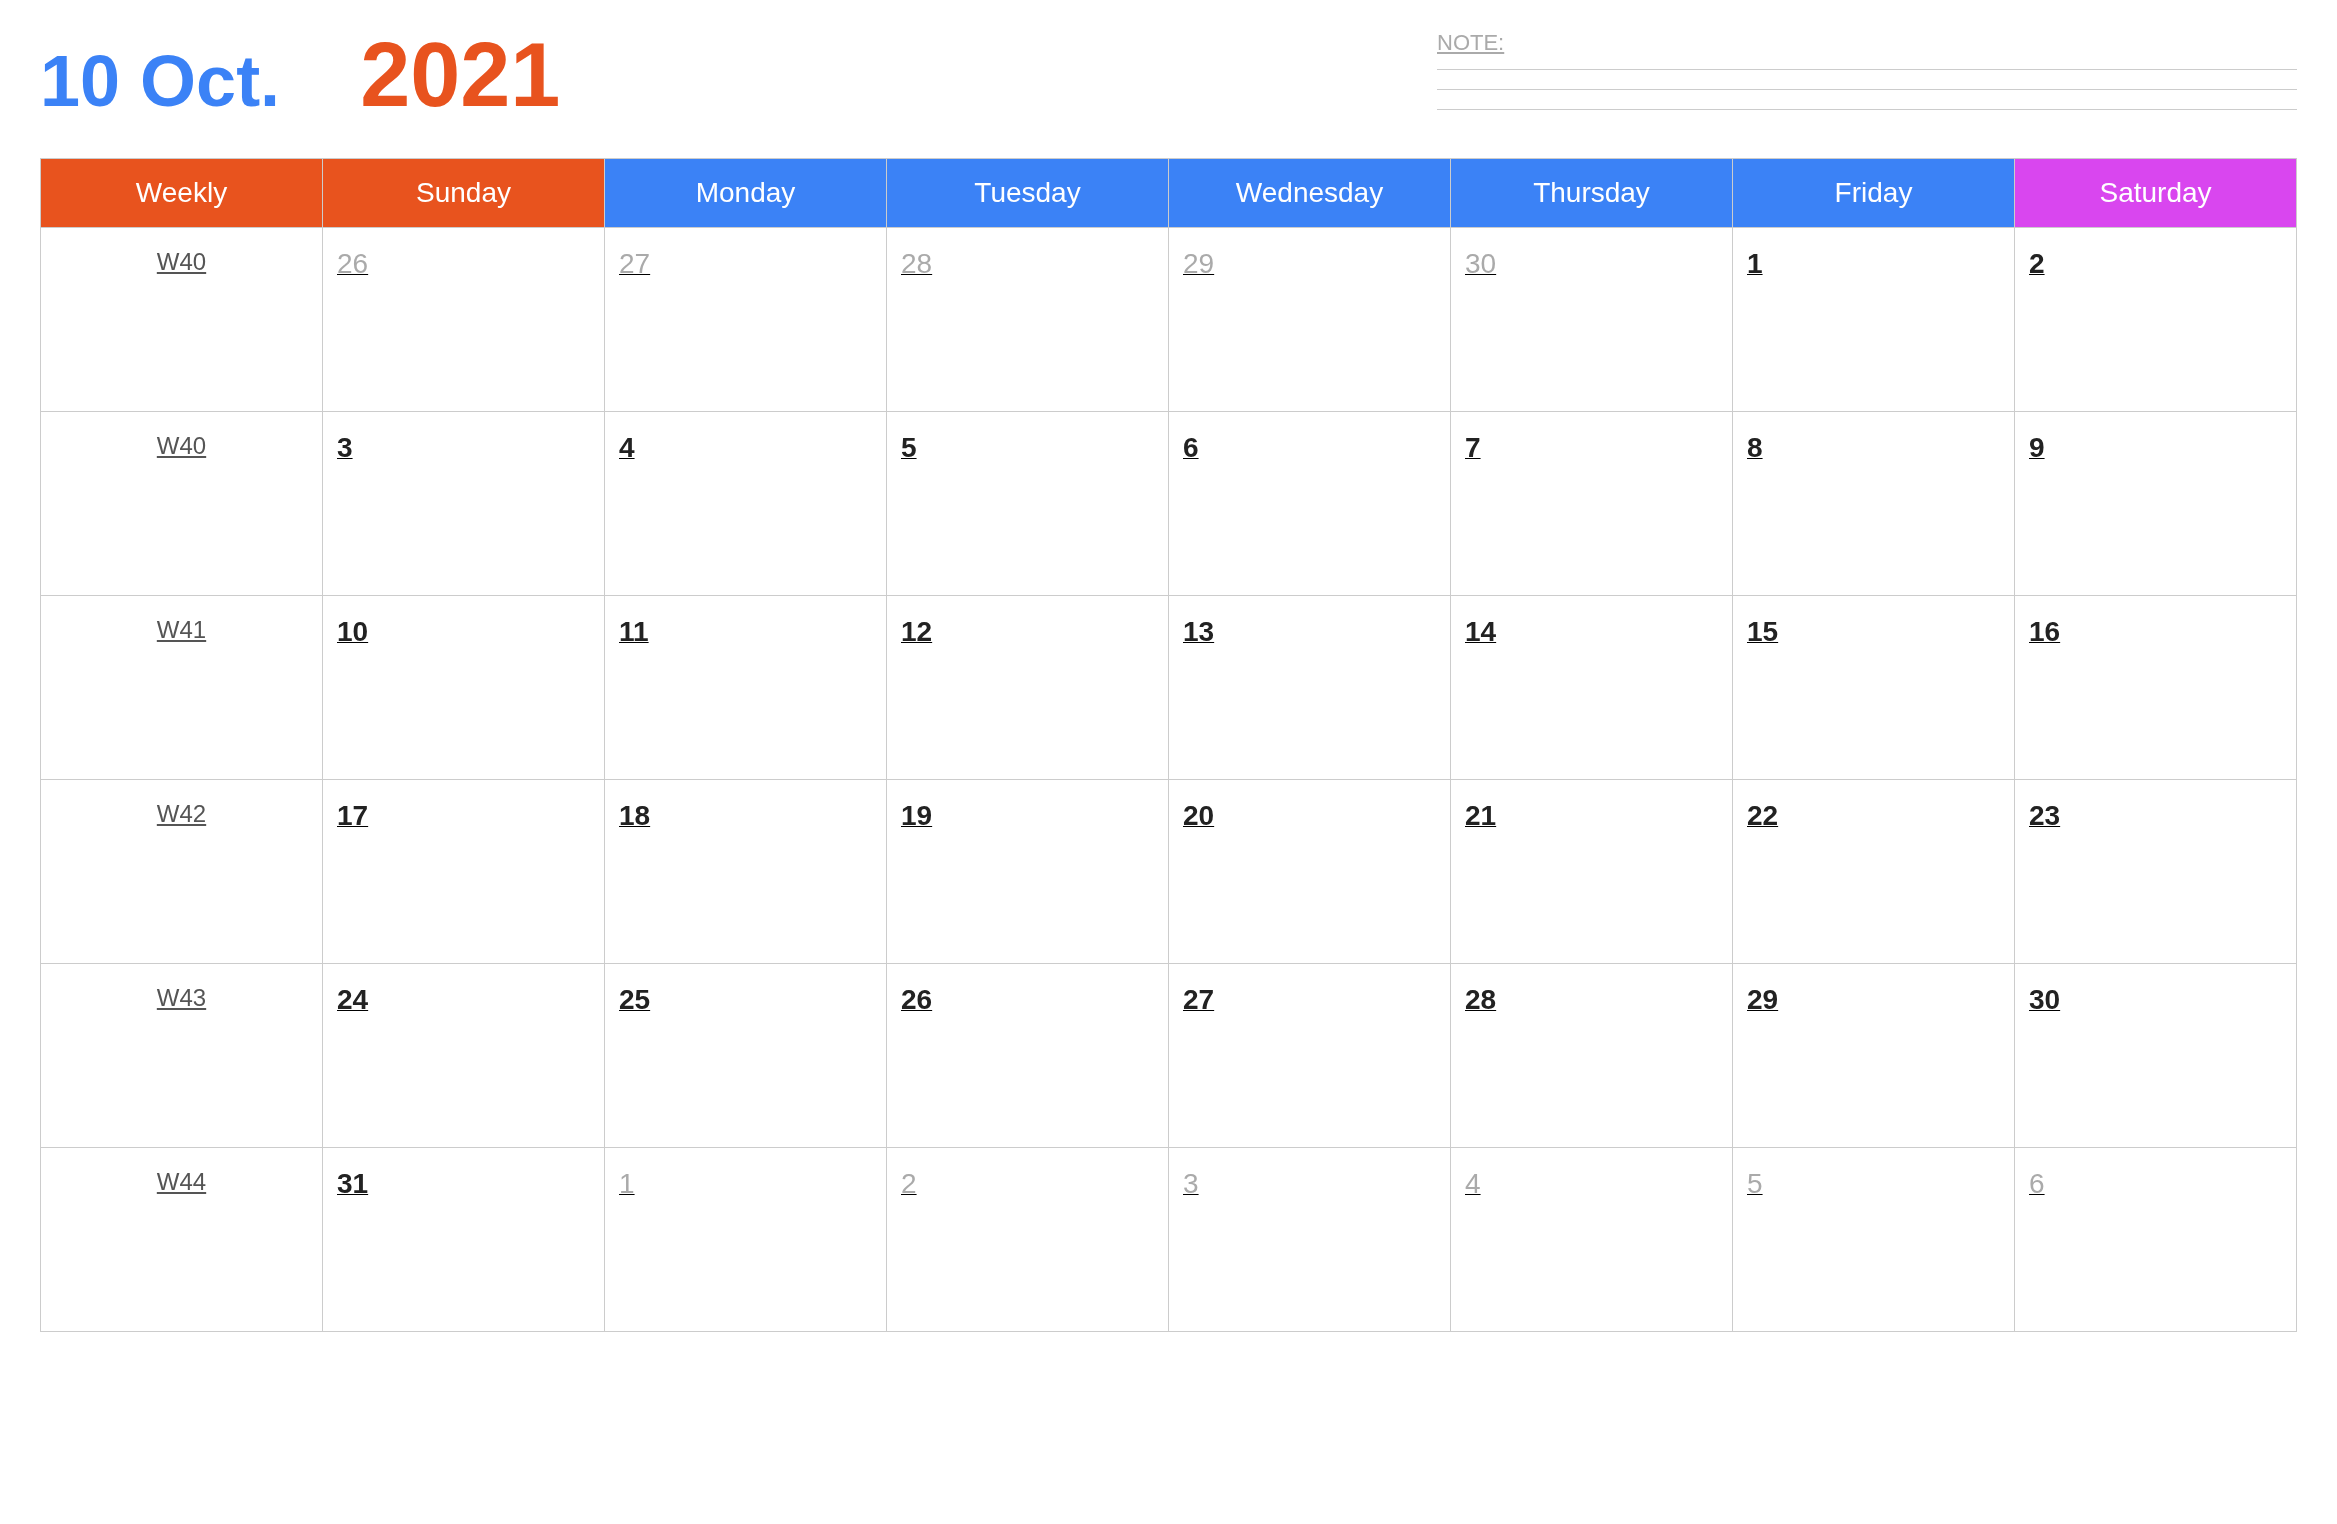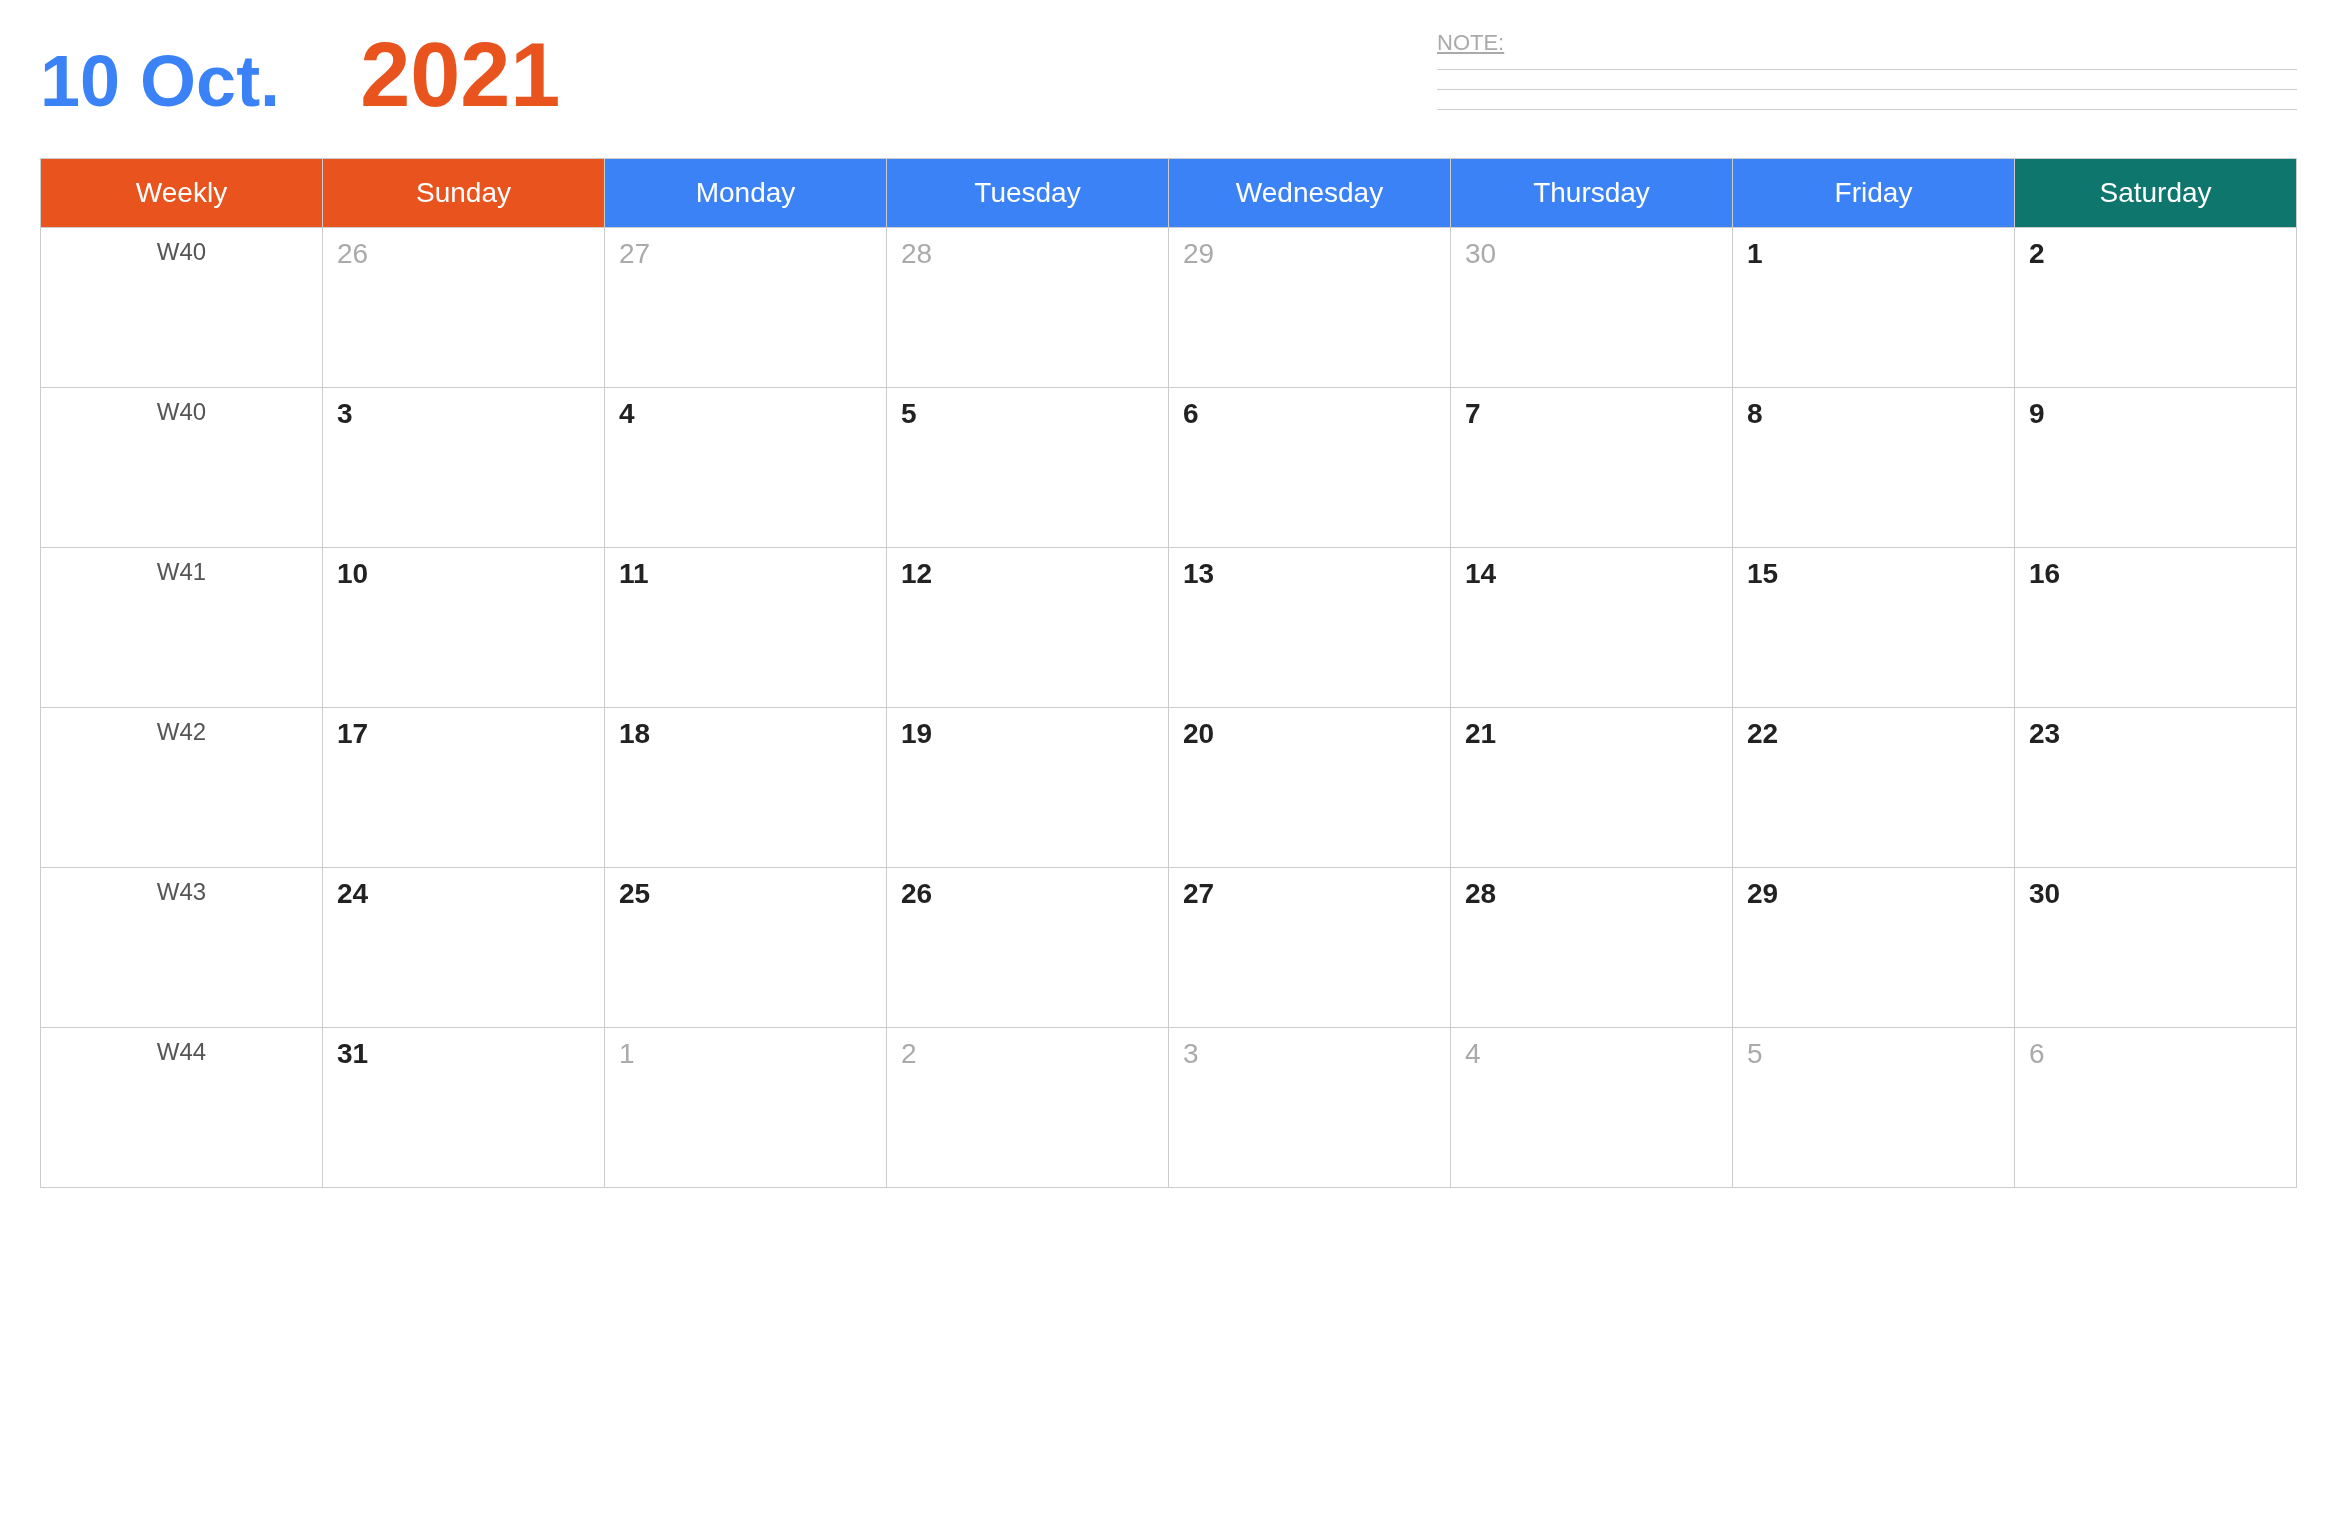--- a/index.html
+++ b/index.html
@@ -89,29 +89,30 @@
 
     .th-sunday {
       background-color: #e8531e;
     }
 
     .th-weekday {
       background-color: #3b82f6;
     }
 
     .th-saturday {
-      background-color: #0f766e;
+      background-color: #d946ef;
     }
 
     .calendar-table td {
       border: 1px solid #cccccc;
       vertical-align: top;
-      height: 160px;
-      padding: 10px 14px;
-      font-family: Arial, sans-serif;
+      height: 184px;
+      padding: 20px 14px;
+      font-family: Arial, sans-serif;
+      text-decoration: underline;
     }
 
     .week-cell {
       text-align: center;
       vertical-align: middle;
       font-size: 24px;
       color: #555555;
       font-family: Arial, sans-serif;
     }
 

